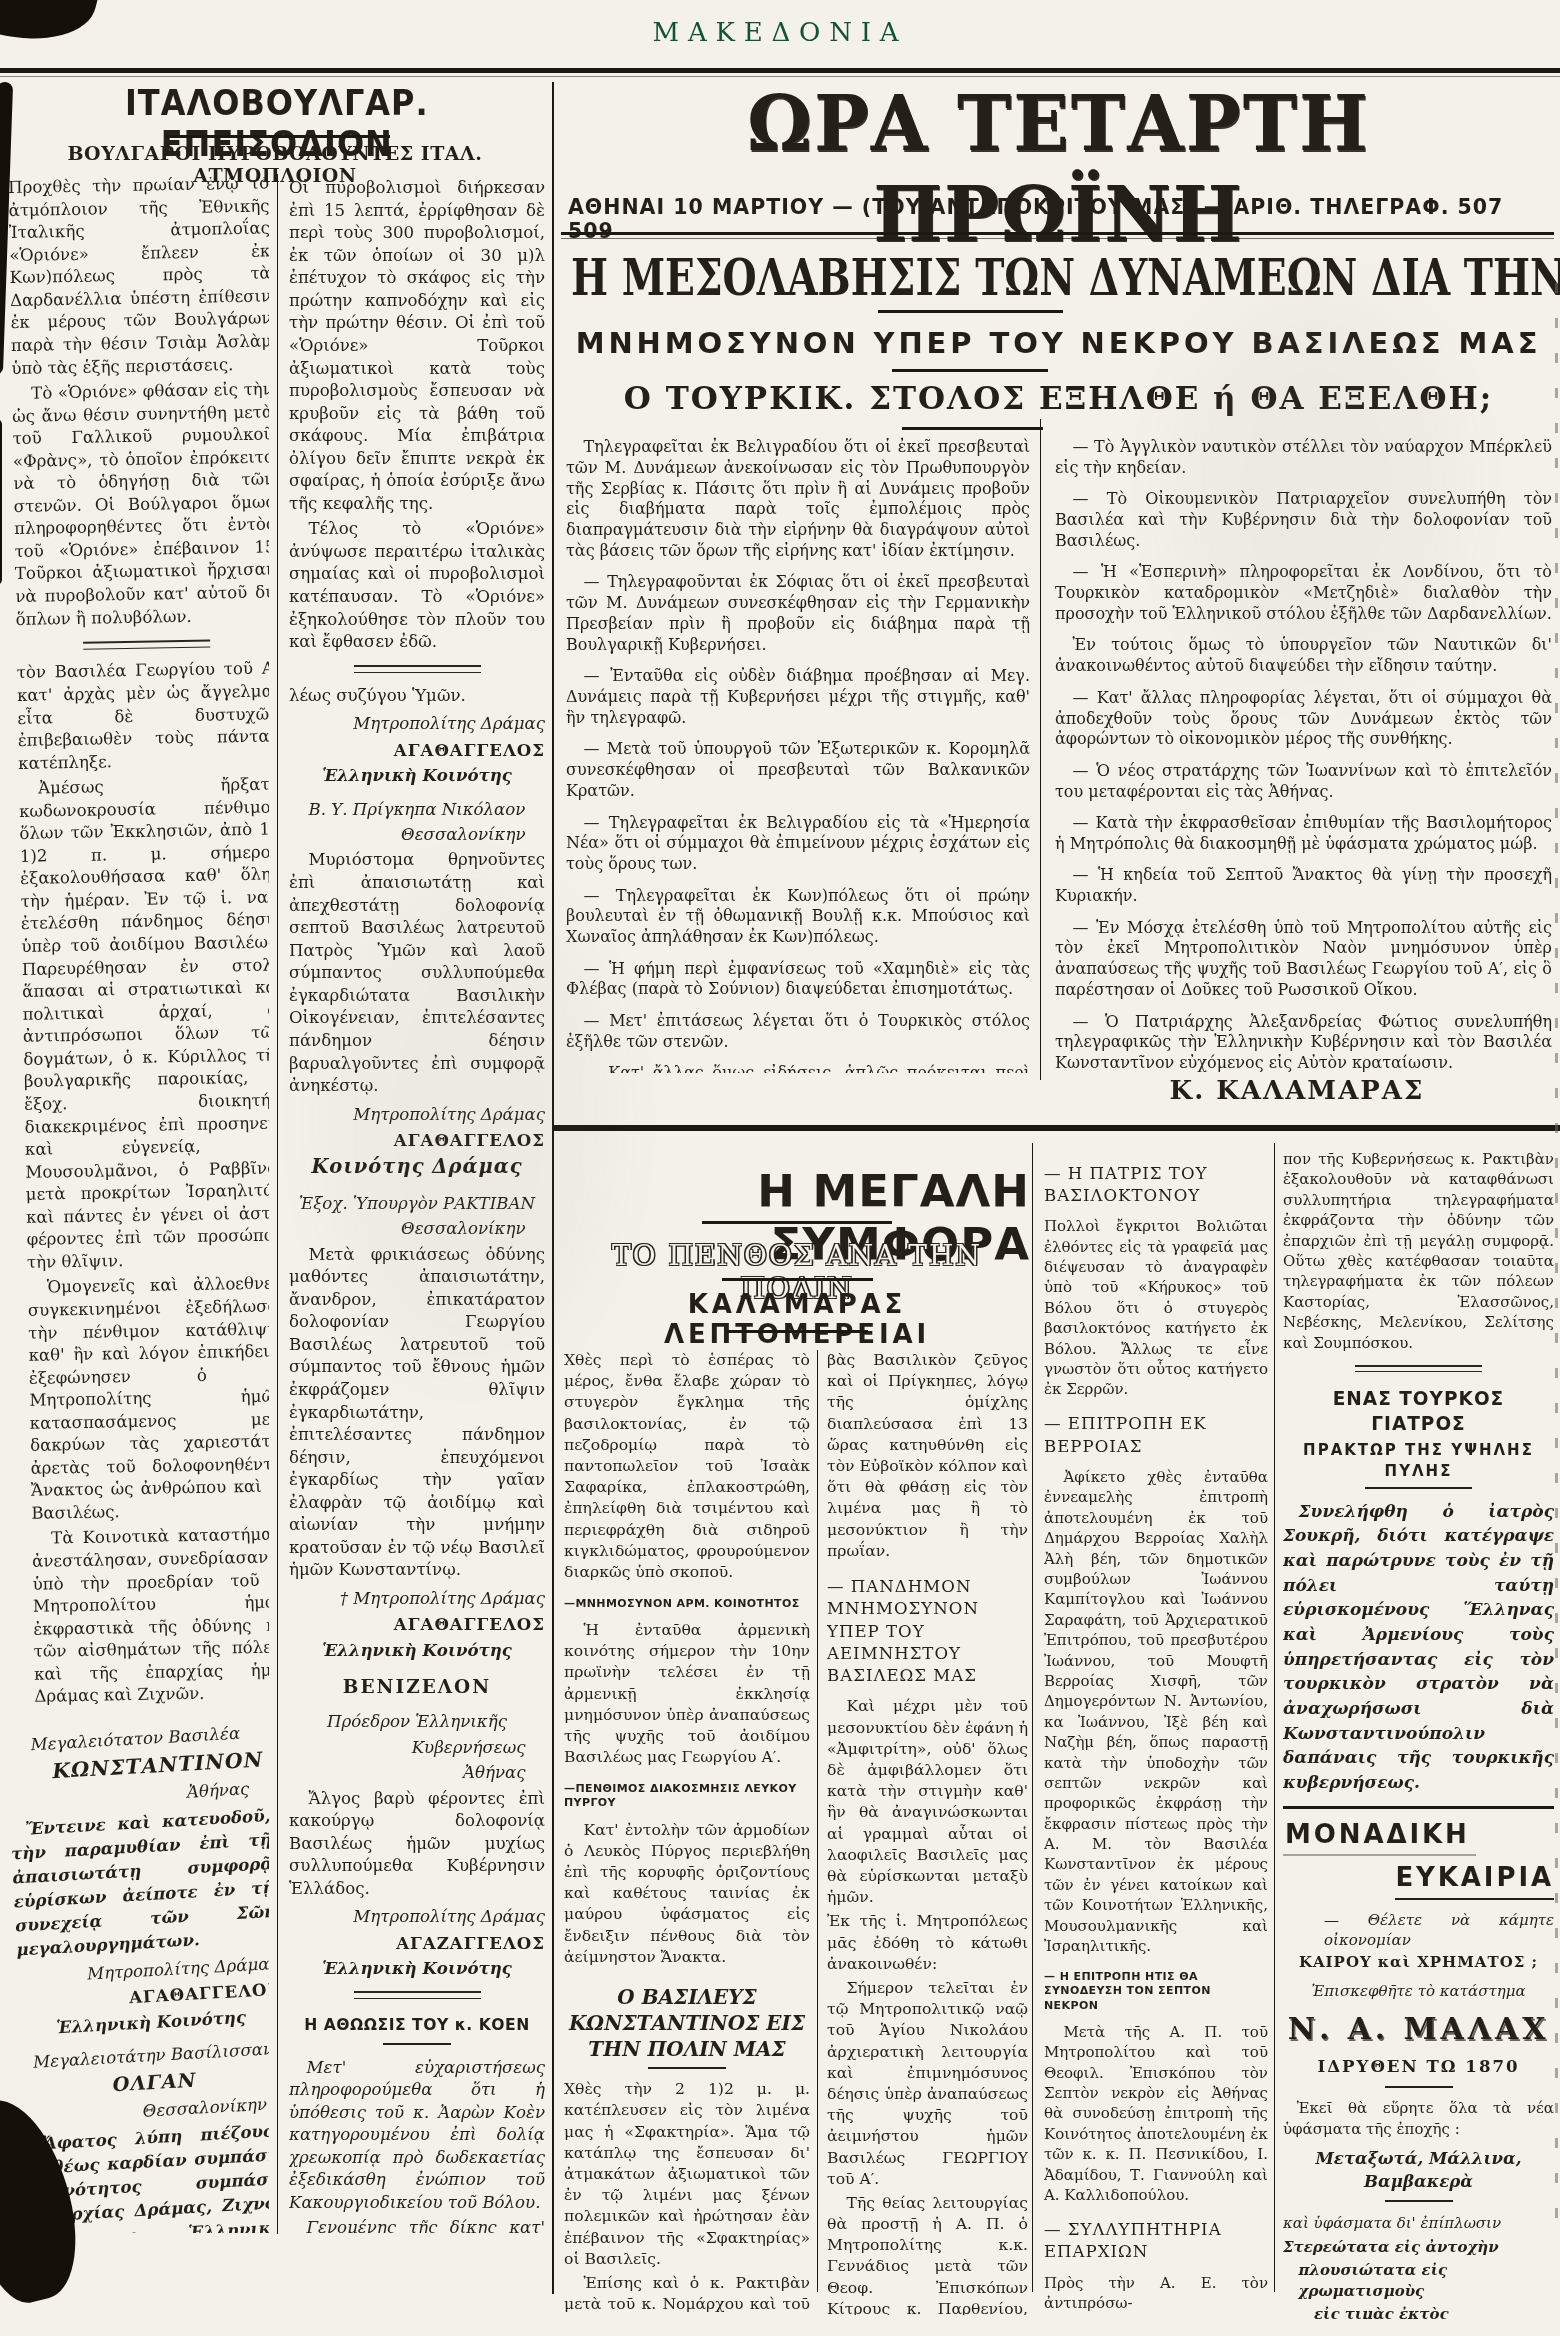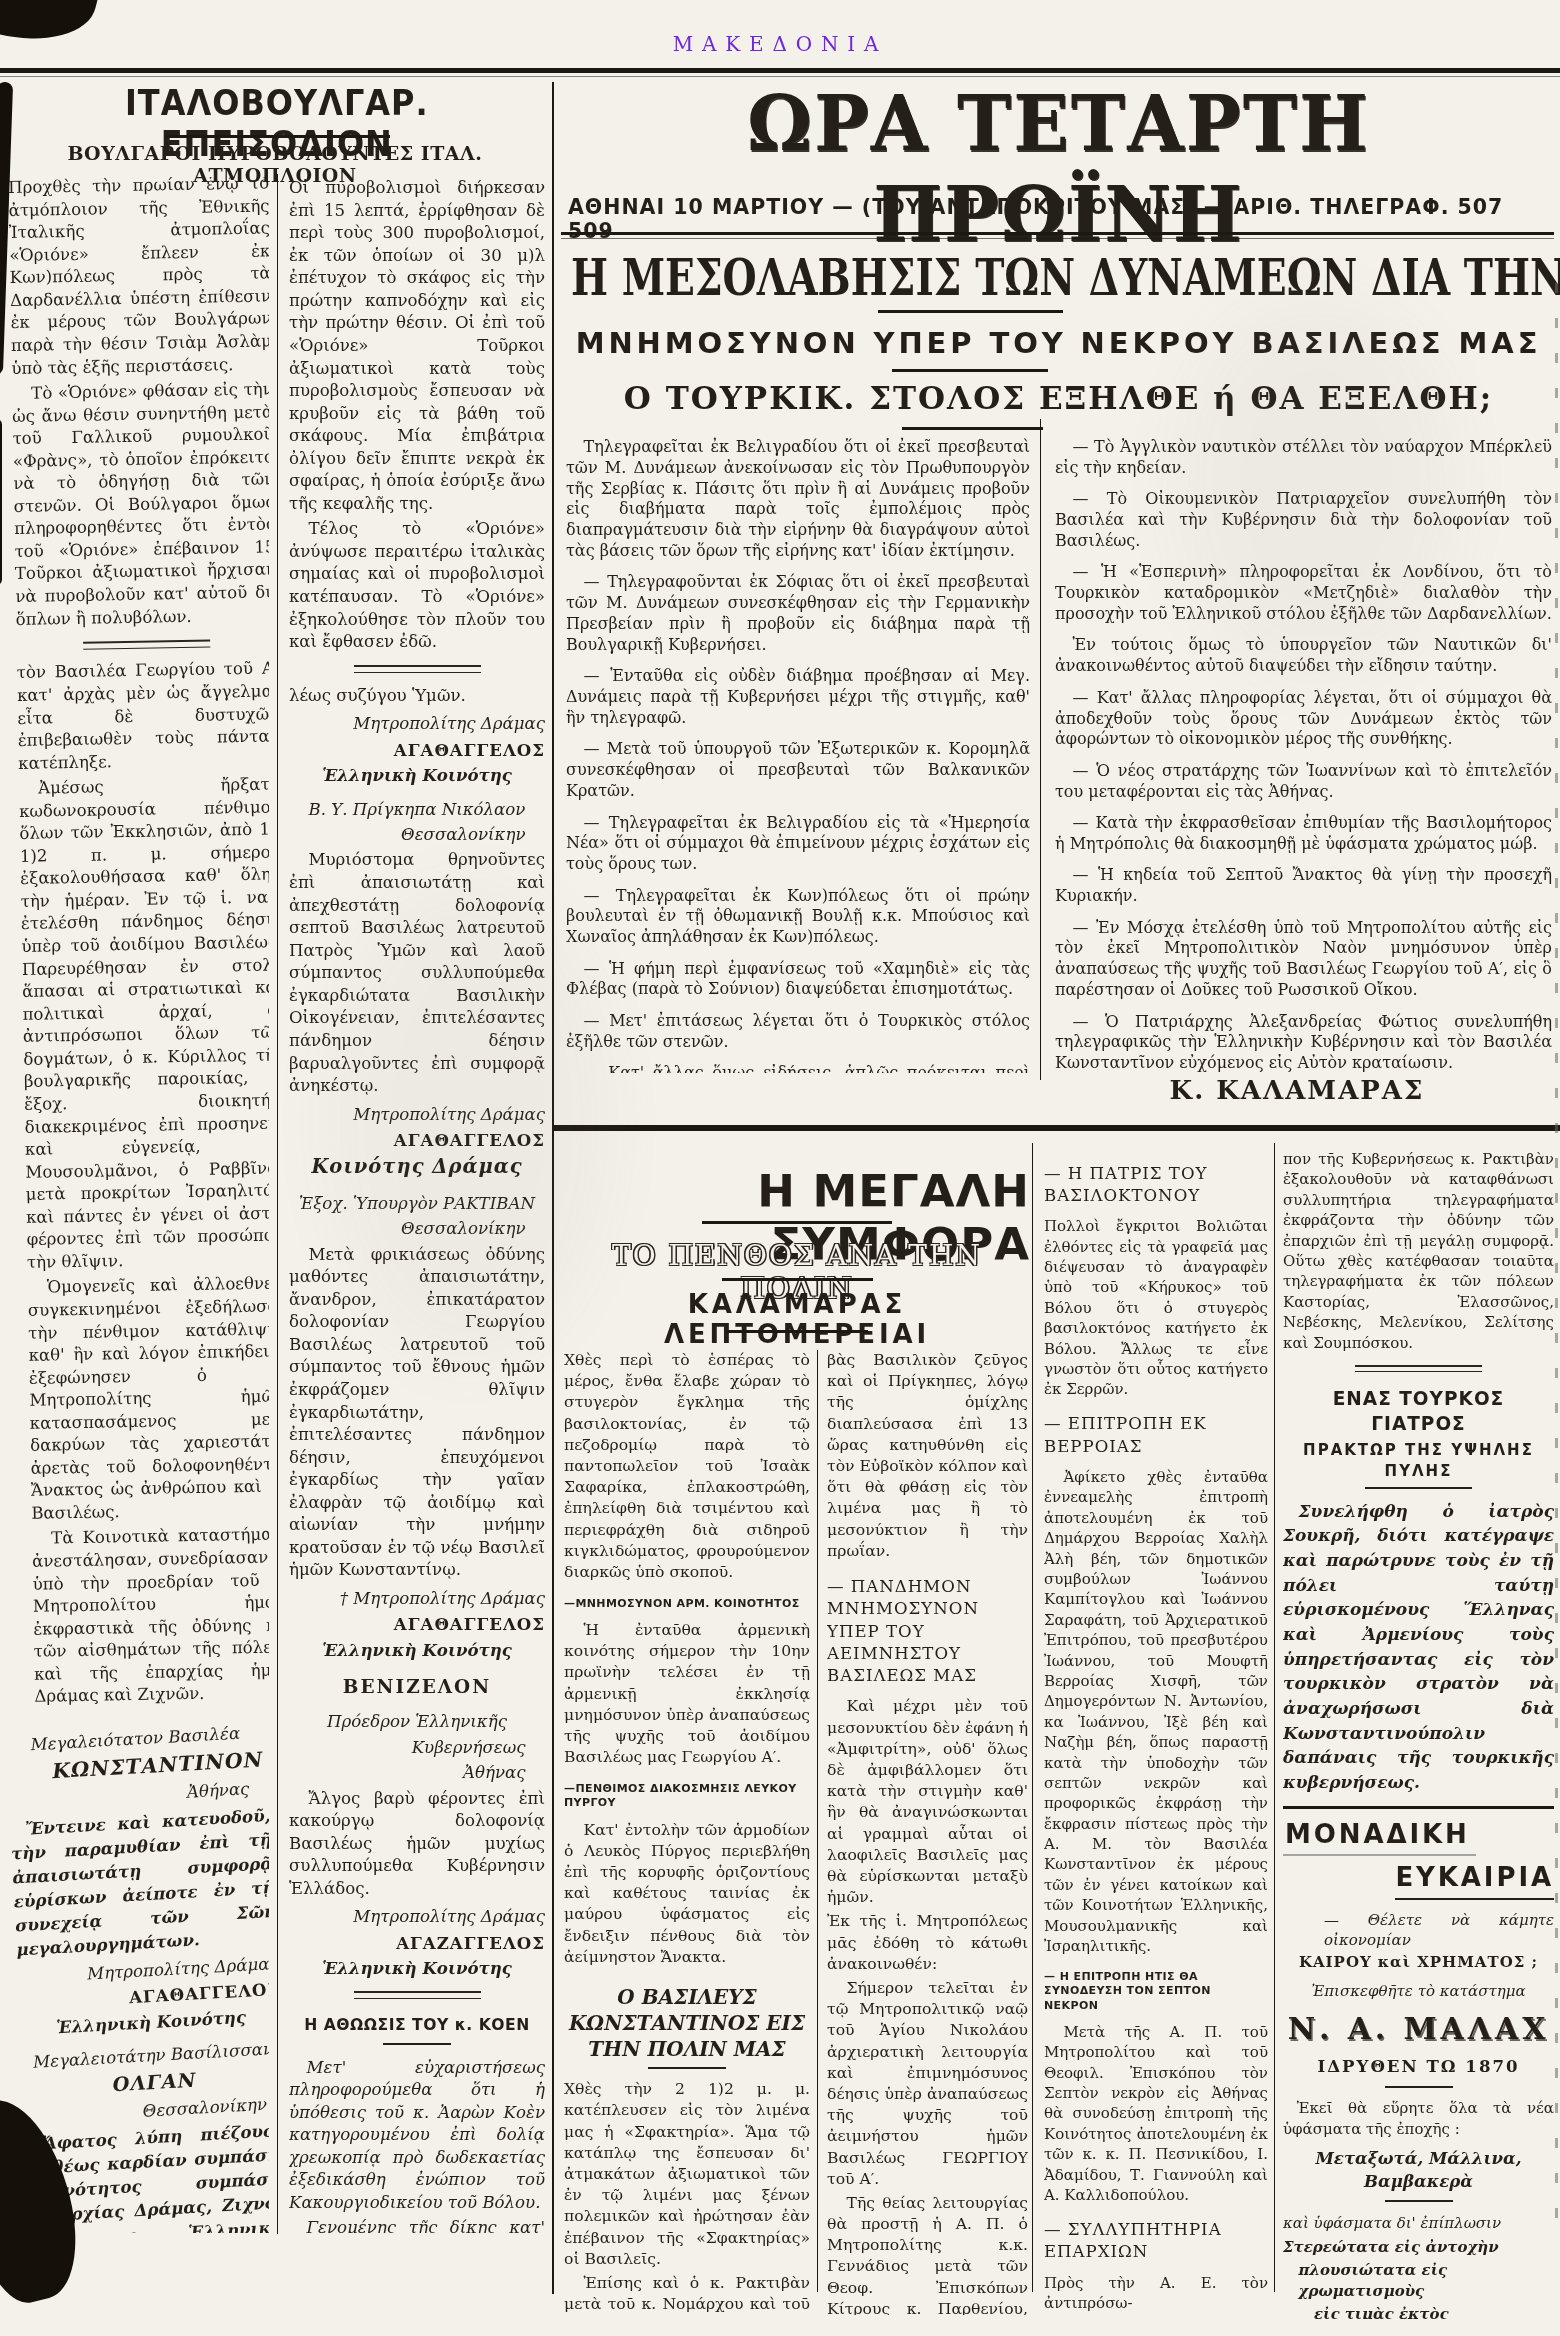--- a/index.html
+++ b/index.html
@@ -36,22 +36,22 @@
   .hdrsp{font-family:"DejaVu Sans",sans-serif;font-weight:bold;font-size:15px;text-align:center;
         letter-spacing:2px;margin:0 0 9.8px;}
   .hdrsp::after{content:"";display:block;width:107px;margin:5.9px auto 0;border-top:2px solid #241f18;}
   .hdri{font-weight:bold;font-style:italic;font-size:20px;text-align:center;margin:15.6px 0 9.8px;line-height:1.3;}
   .hdri::after{content:"";display:block;width:78px;margin:5.9px auto 0;border-top:2px solid #241f18;}
   .orn{width:127px;height:4.9px;margin:11.7px auto;border-top:2px solid #2a251d;border-bottom:1px solid #2a251d;}
 
   
   .hrule,.vrule{position:absolute;background:#1c1812;}
   
-  #masthead{position:absolute;left:0;top:32px;width:100%;text-align:center;
-    font-size:20px;letter-spacing:8.8px;color:#6d28d9;}
+  #masthead{position:absolute;left:0;top:17px;width:100%;text-align:center;
+    font-size:26px;letter-spacing:8.8px;color:#14532d;}
   
   #left-headline{position:absolute;left:9.8px;top:86px;width:534px;text-align:center;
     font-family:"DejaVu Sans",sans-serif;font-weight:bold;font-size:32px;letter-spacing:1px;
     transform:scaleY(1.08);}
   #left-subheadline{position:absolute;left:2px;top:142px;width:546px;text-align:center;
     font-weight:bold;font-size:19px;letter-spacing:0.5px;}
   #colA{position:absolute;left:7.8px;top:177px;width:261px;height:2056px;overflow:hidden;
     font-size:16.6px;line-height:1.36;}
   #colA-top{transform:rotate(-1deg);transform-origin:top left;}
   #colA-tel{transform:rotate(-3.2deg) translateX(-3.9px);transform-origin:top right;margin-top:9.8px;}

